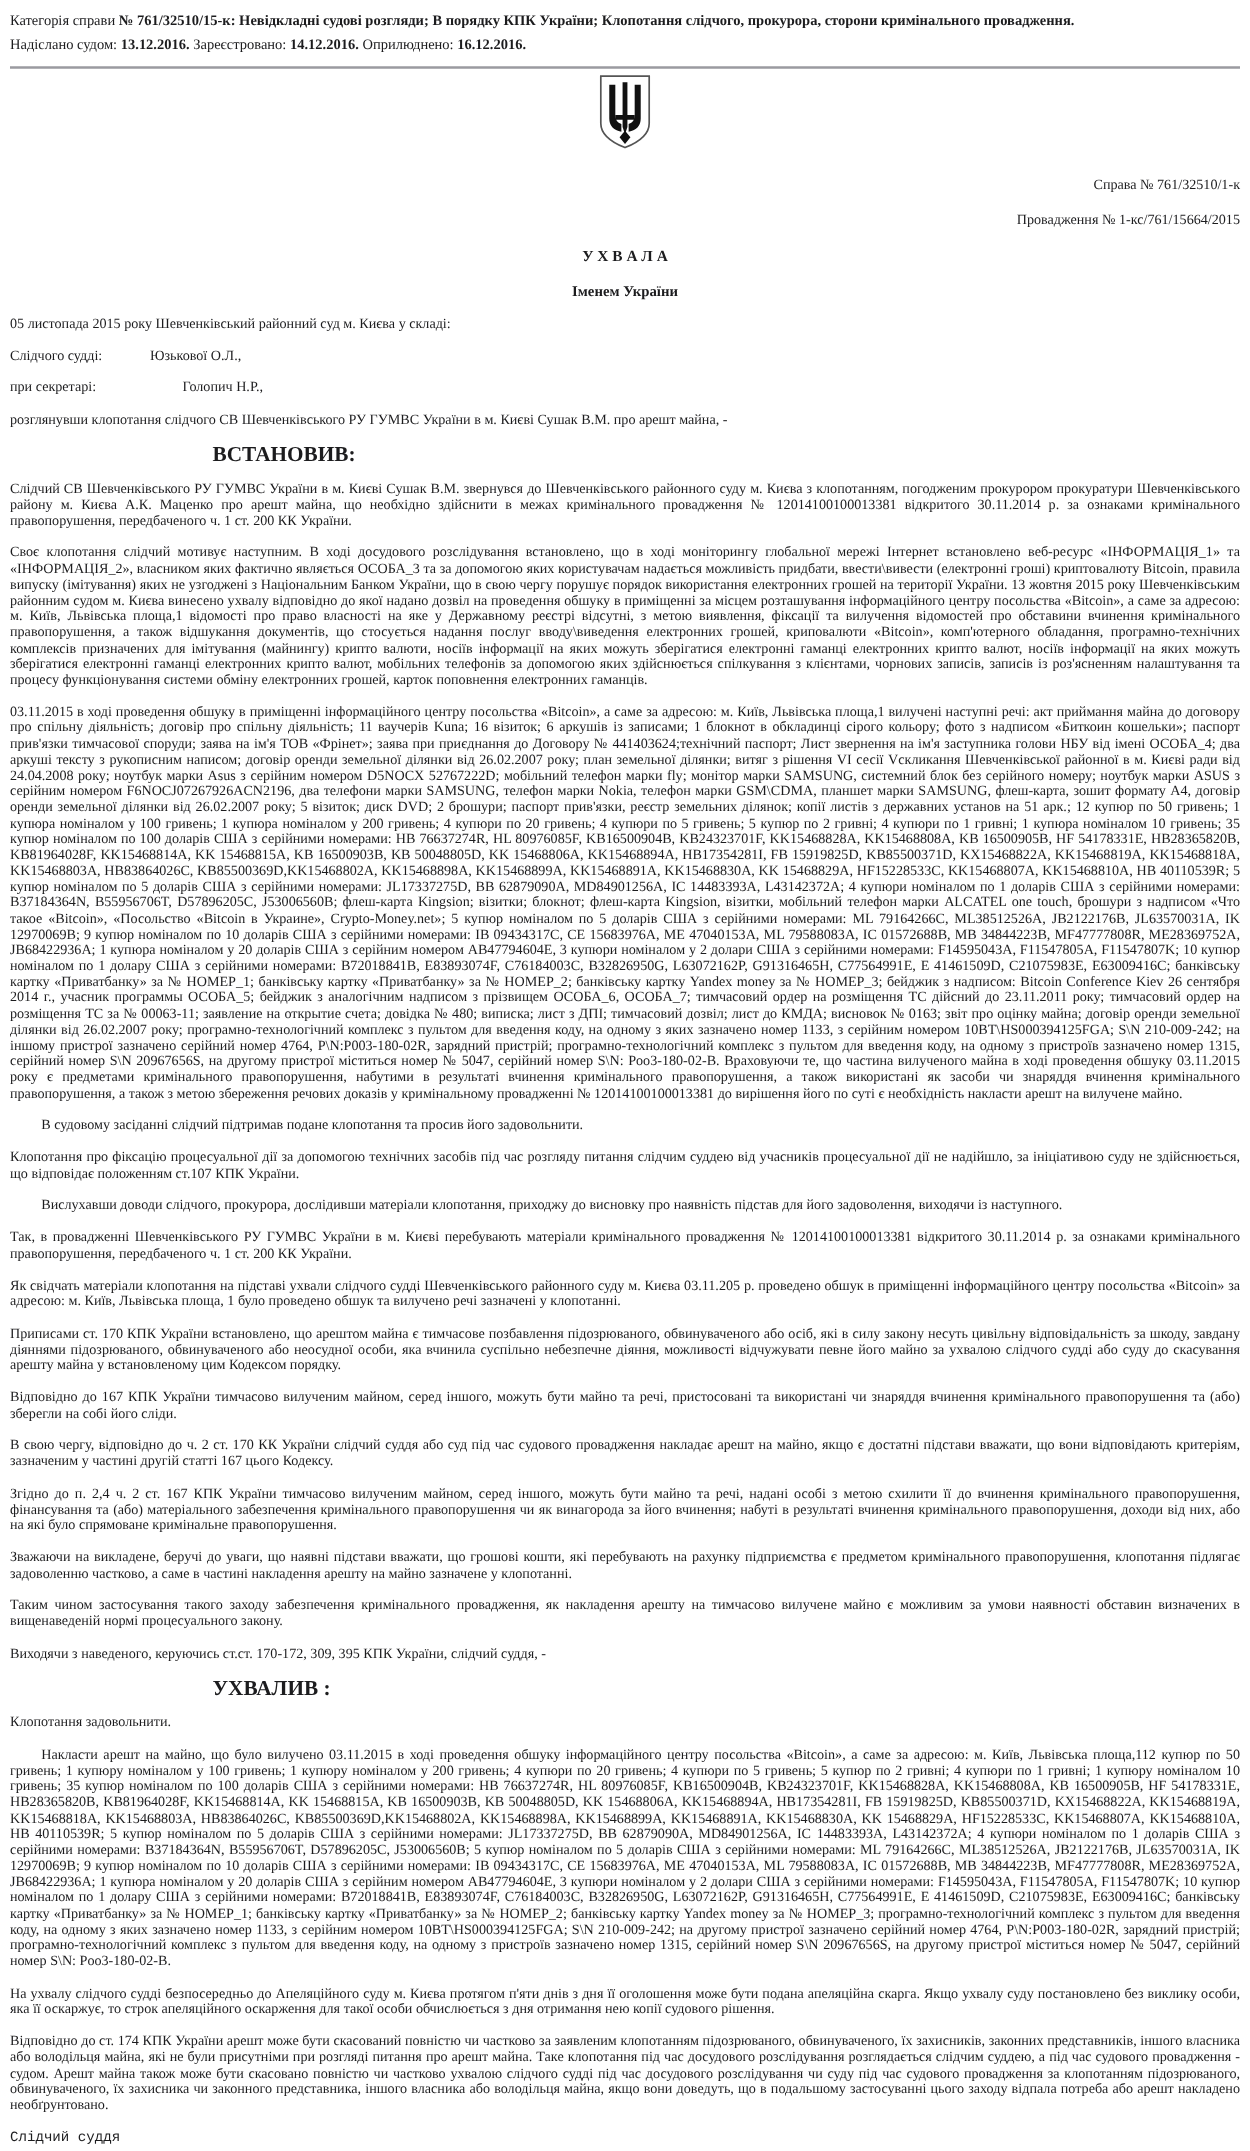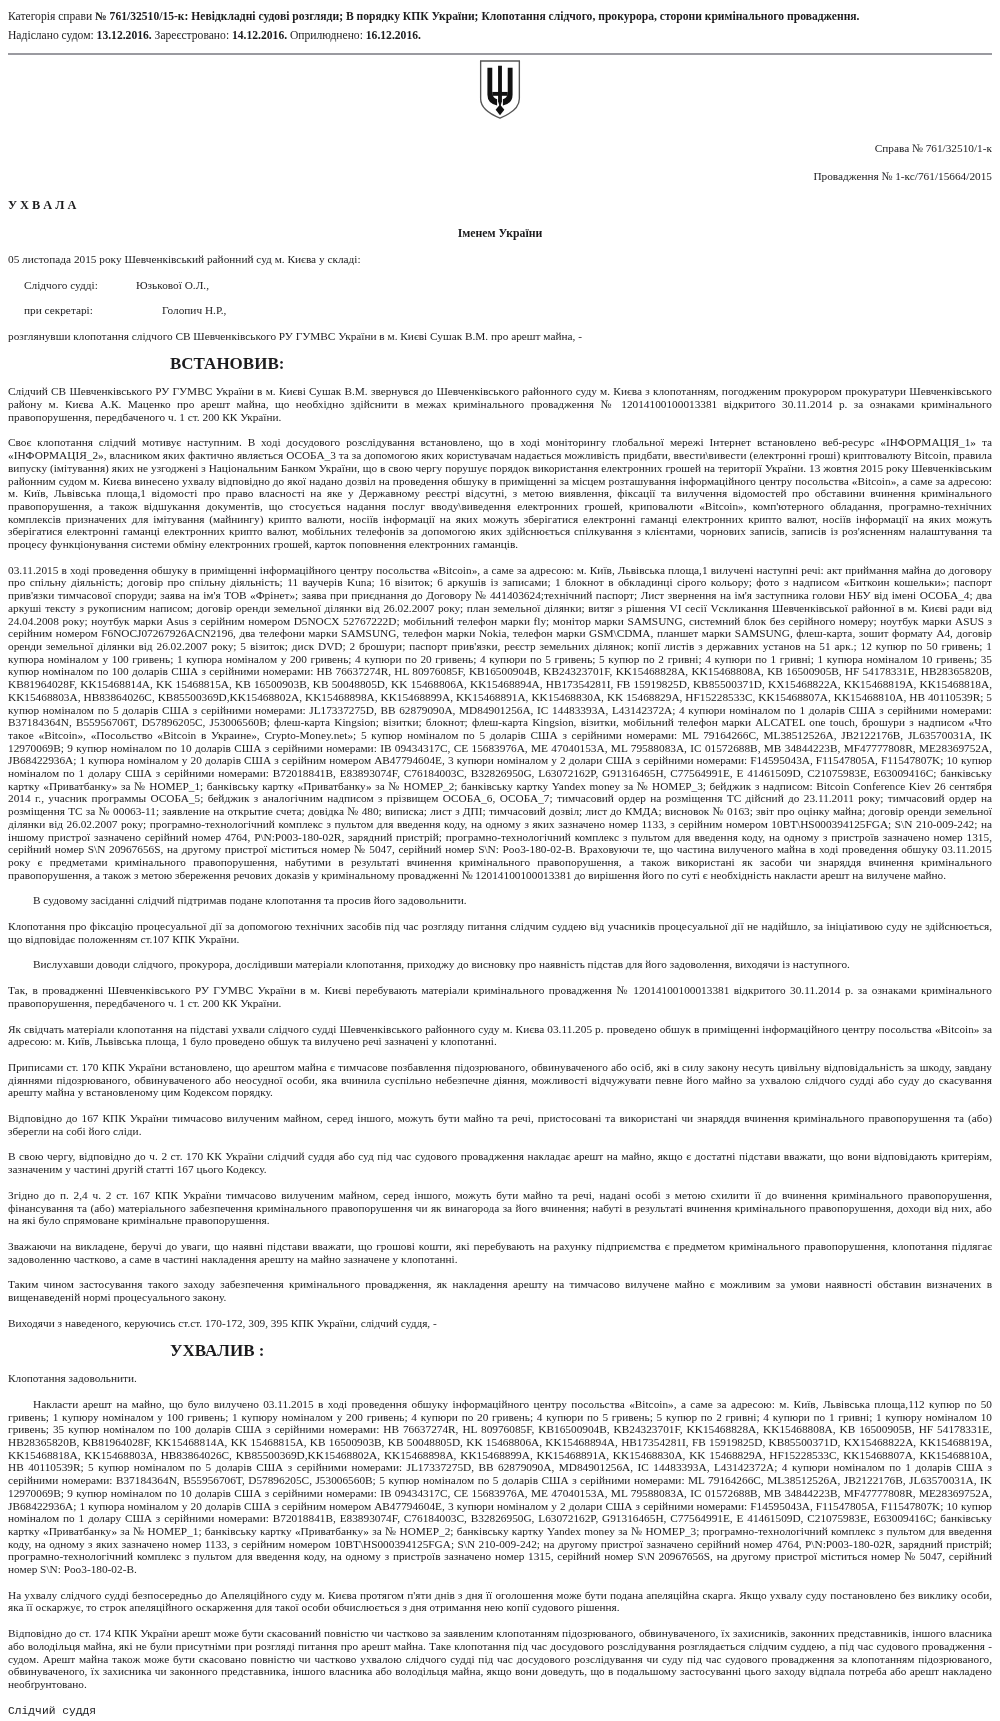--- a/index.html
+++ b/index.html
@@ -10,25 +10,25 @@
     font-size: 11.3px;
     line-height: 12.7px;
   }
   .page { padding: 6px 8px 0 8px; }
   .hdr { margin: 2px 0 0 0; font-size: 11.6px; line-height: 17px; text-align: left; }
   .hdr b { font-weight: bold; }
   .sep { border: none; border-top: 2px solid #9a9aa0; margin: 9px 0 0 0; }
   .emblem-wrap { text-align: center; margin: 5px 0 0 0; height: 62px; }
   .right-line { text-align: right; margin: 20px 0 0 0; }
   .right-line.second { margin-top: 15px; }
-  .doc-title { font-weight: bold; font-size: 12.3px; margin: 17px 0 0 0; }
+  .doc-title { text-align: center; font-weight: bold; font-size: 12.3px; margin: 17px 0 0 0; }
   .doc-subtitle { text-align: center; font-weight: bold; font-size: 11.8px; margin: 15px 0 0 0; }
   p.body { text-align: justify; margin: 13px 0; }
   p.ti { text-indent: 25px; }
-  .cast { margin: 13px 16px; }
+  .cast { margin: 13px 0; }
   .lbl { display: inline-block; }
   .w1 { width: 112px; }
   .w2 { width: 138px; }
   .sec-heading { font-weight: bold; margin: 15px 0 15px 162px; font-size: 17px; }
   .signature { margin: 14px 0 10px 0; font-family: Liberation Mono, monospace; }
 </style>
 </head>
 <body>
 
 <div class="page">

